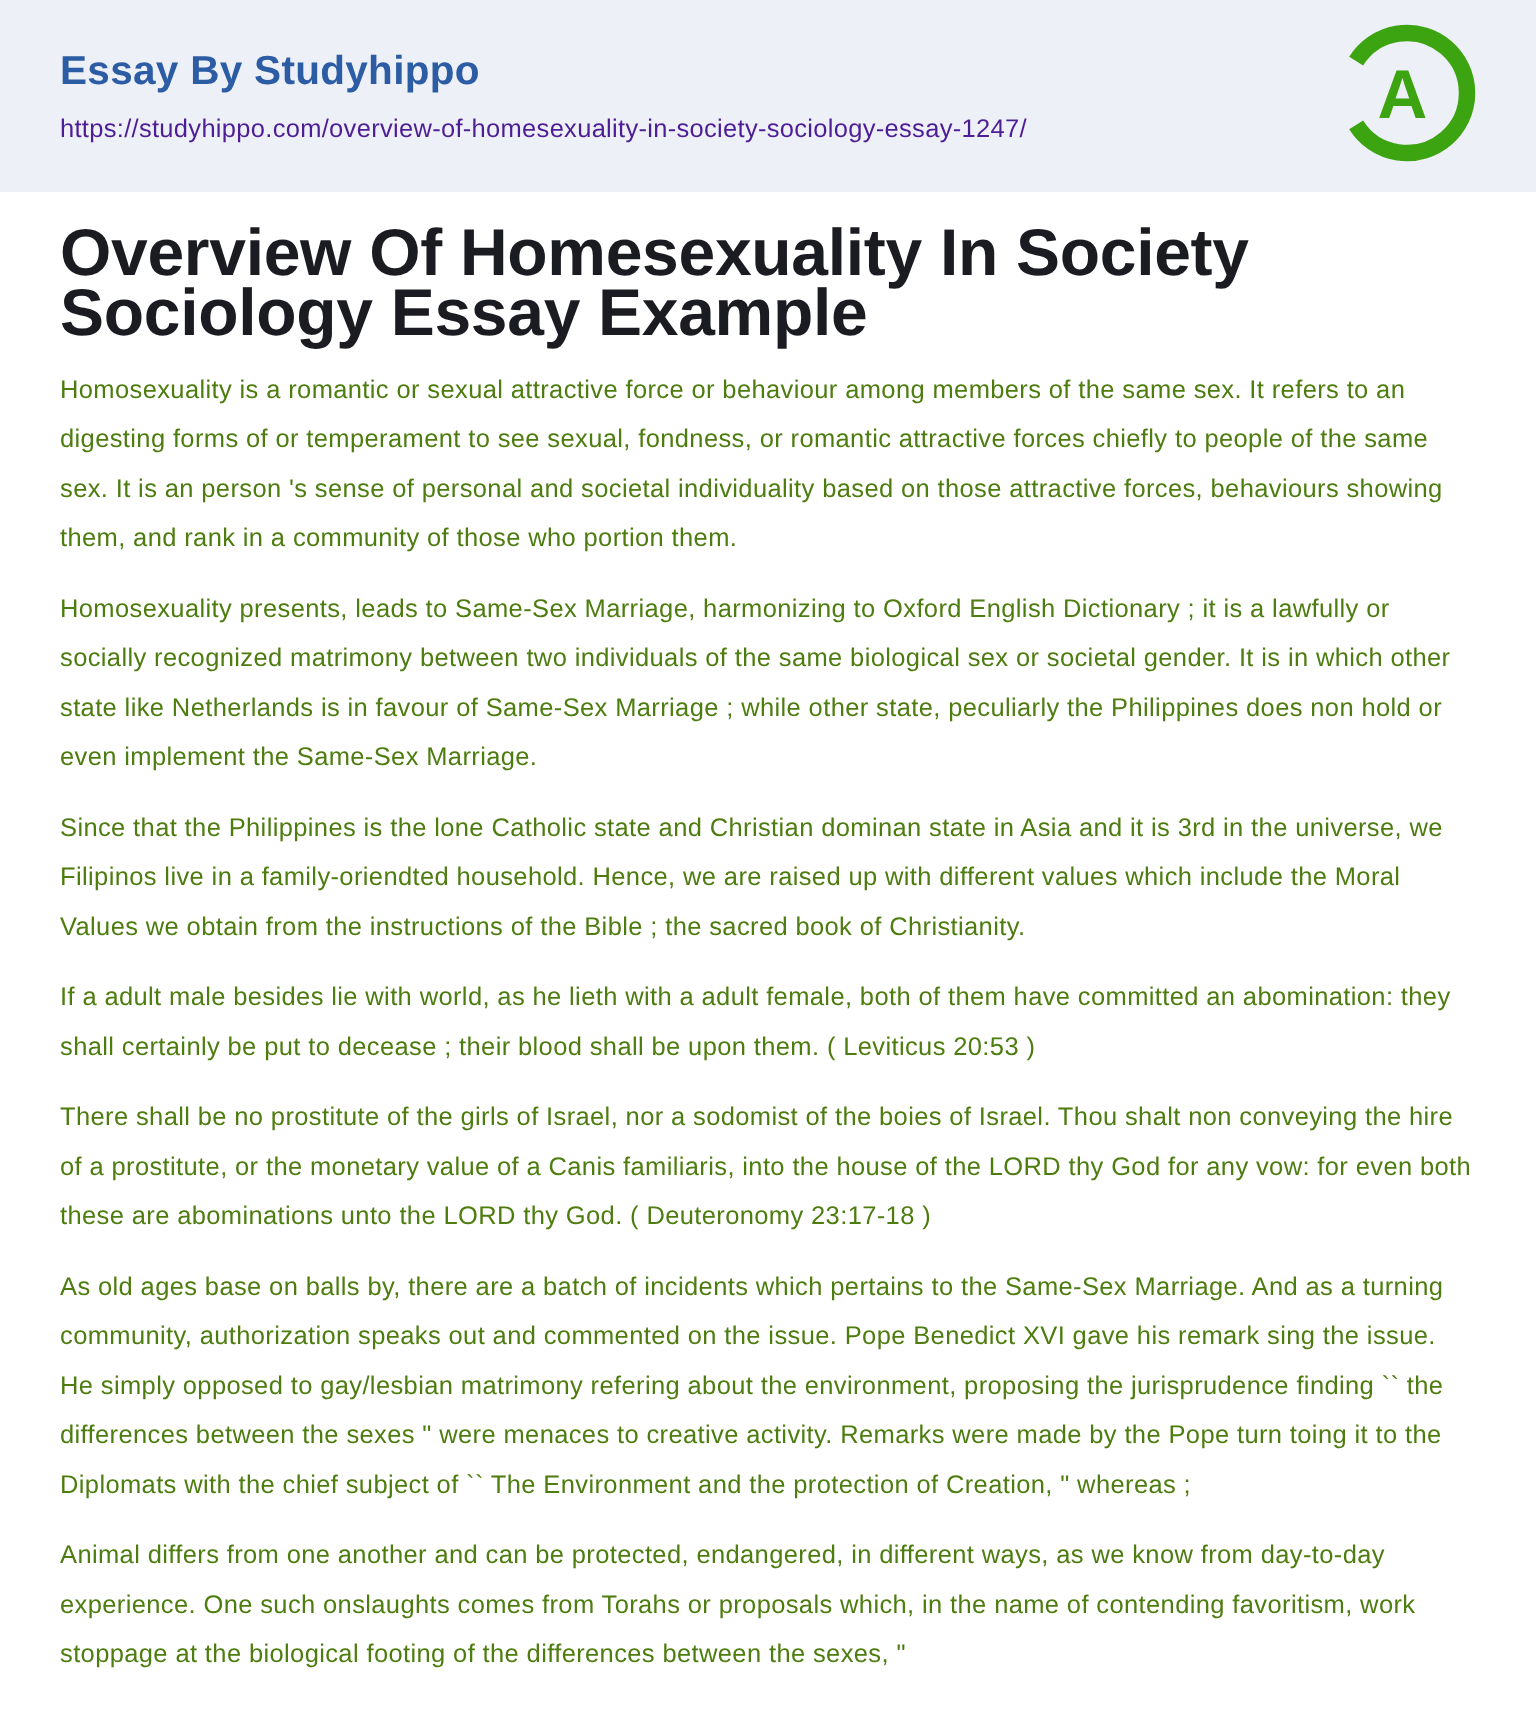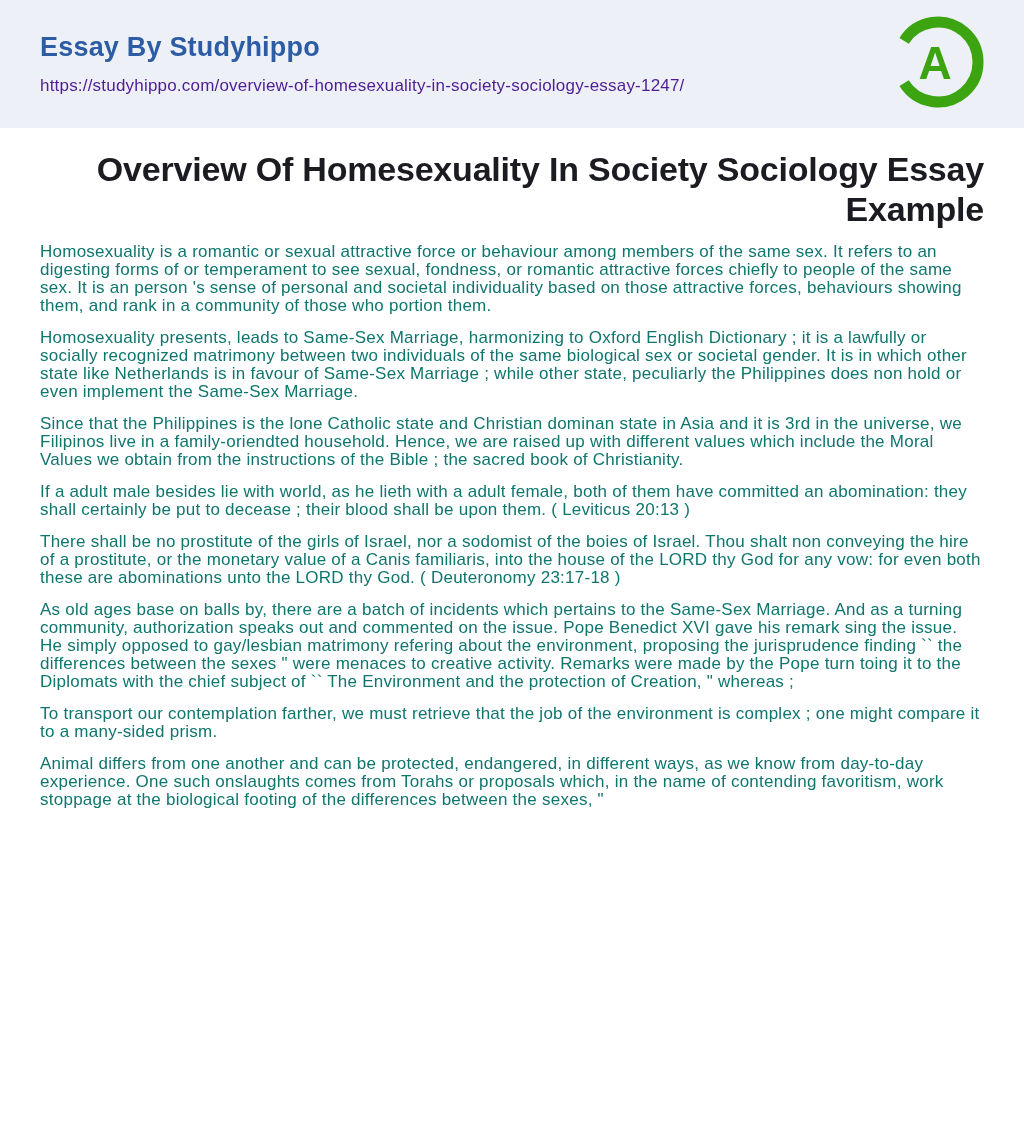--- a/index.html
+++ b/index.html
@@ -39,31 +39,30 @@
     width: 96px;
     height: 96px;
     flex: 0 0 auto;
     margin-top: -4px;
   }
   .page-main {
     padding: 21px 40px 40px 40px;
   }
   .essay-title {
     color: #1b1c22;
-    font-size: 34px;
+    font-size: 44px;
     line-height: 40px;
     font-weight: 800;
     letter-spacing: -0.2px;
     margin-bottom: 10px;
-    text-align: right;
   }
   .essay-paragraph {
-    color: #0f766e;
+    color: #4d7c0f;
     font-size: 17px;
-    line-height: 18px;
+    line-height: 33px;
     letter-spacing: 0.25px;
     margin-top: 14px;
     max-width: 944px;
   }
 </style>
 </head>
 <body>
 
 <header class="page-header">
   <div class="header-text">
@@ -78,18 +77,17 @@
     </svg>
   </div>
 </header>
 
 <main class="page-main">
   <h1 class="essay-title">Overview Of Homesexuality In Society Sociology Essay Example</h1>
 
   <p class="essay-paragraph">Homosexuality is a romantic or sexual attractive force or behaviour among members of the same sex. It refers to an digesting forms of or temperament to see sexual, fondness, or romantic attractive forces chiefly to people of the same sex. It is an person 's sense of personal and societal individuality based on those attractive forces, behaviours showing them, and rank in a community of those who portion them.</p>
   <p class="essay-paragraph">Homosexuality presents, leads to Same-Sex Marriage, harmonizing to Oxford English Dictionary ; it is a lawfully or socially recognized matrimony between two individuals of the same biological sex or societal gender. It is in which other state like Netherlands is in favour of Same-Sex Marriage ; while other state, peculiarly the Philippines does non hold or even implement the Same-Sex Marriage.</p>
   <p class="essay-paragraph">Since that the Philippines is the lone Catholic state and Christian dominan state in Asia and it is 3rd in the universe, we Filipinos live in a family-oriendted household. Hence, we are raised up with different values which include the Moral Values we obtain from the instructions of the Bible ; the sacred book of Christianity.</p>
-  <p class="essay-paragraph">If a adult male besides lie with world, as he lieth with a adult female, both of them have committed an abomination: they shall certainly be put to decease ; their blood shall be upon them. ( Leviticus 20:13 )</p>
+  <p class="essay-paragraph">If a adult male besides lie with world, as he lieth with a adult female, both of them have committed an abomination: they shall certainly be put to decease ; their blood shall be upon them. ( Leviticus 20:53 )</p>
   <p class="essay-paragraph">There shall be no prostitute of the girls of Israel, nor a sodomist of the boies of Israel. Thou shalt non conveying the hire of a prostitute, or the monetary value of a Canis familiaris, into the house of the LORD thy God for any vow: for even both these are abominations unto the LORD thy God. ( Deuteronomy 23:17-18 )</p>
   <p class="essay-paragraph">As old ages base on balls by, there are a batch of incidents which pertains to the Same-Sex Marriage. And as a turning community, authorization speaks out and commented on the issue. Pope Benedict XVI gave his remark sing the issue. He simply opposed to gay/lesbian matrimony refering about the environment, proposing the jurisprudence finding `` the differences between the sexes " were menaces to creative activity. Remarks were made by the Pope turn toing it to the Diplomats with the chief subject of `` The Environment and the protection of Creation, " whereas ;</p>
-  <p class="essay-paragraph">To transport our contemplation farther, we must retrieve that the job of the environment is complex ; one might compare it to a many-sided prism.</p>
   <p class="essay-paragraph">Animal differs from one another and can be protected, endangered, in different ways, as we know from day-to-day experience. One such onslaughts comes from Torahs or proposals which, in the name of contending favoritism, work stoppage at the biological footing of the differences between the sexes, "</p>
 </main>
 
 </body></html>

